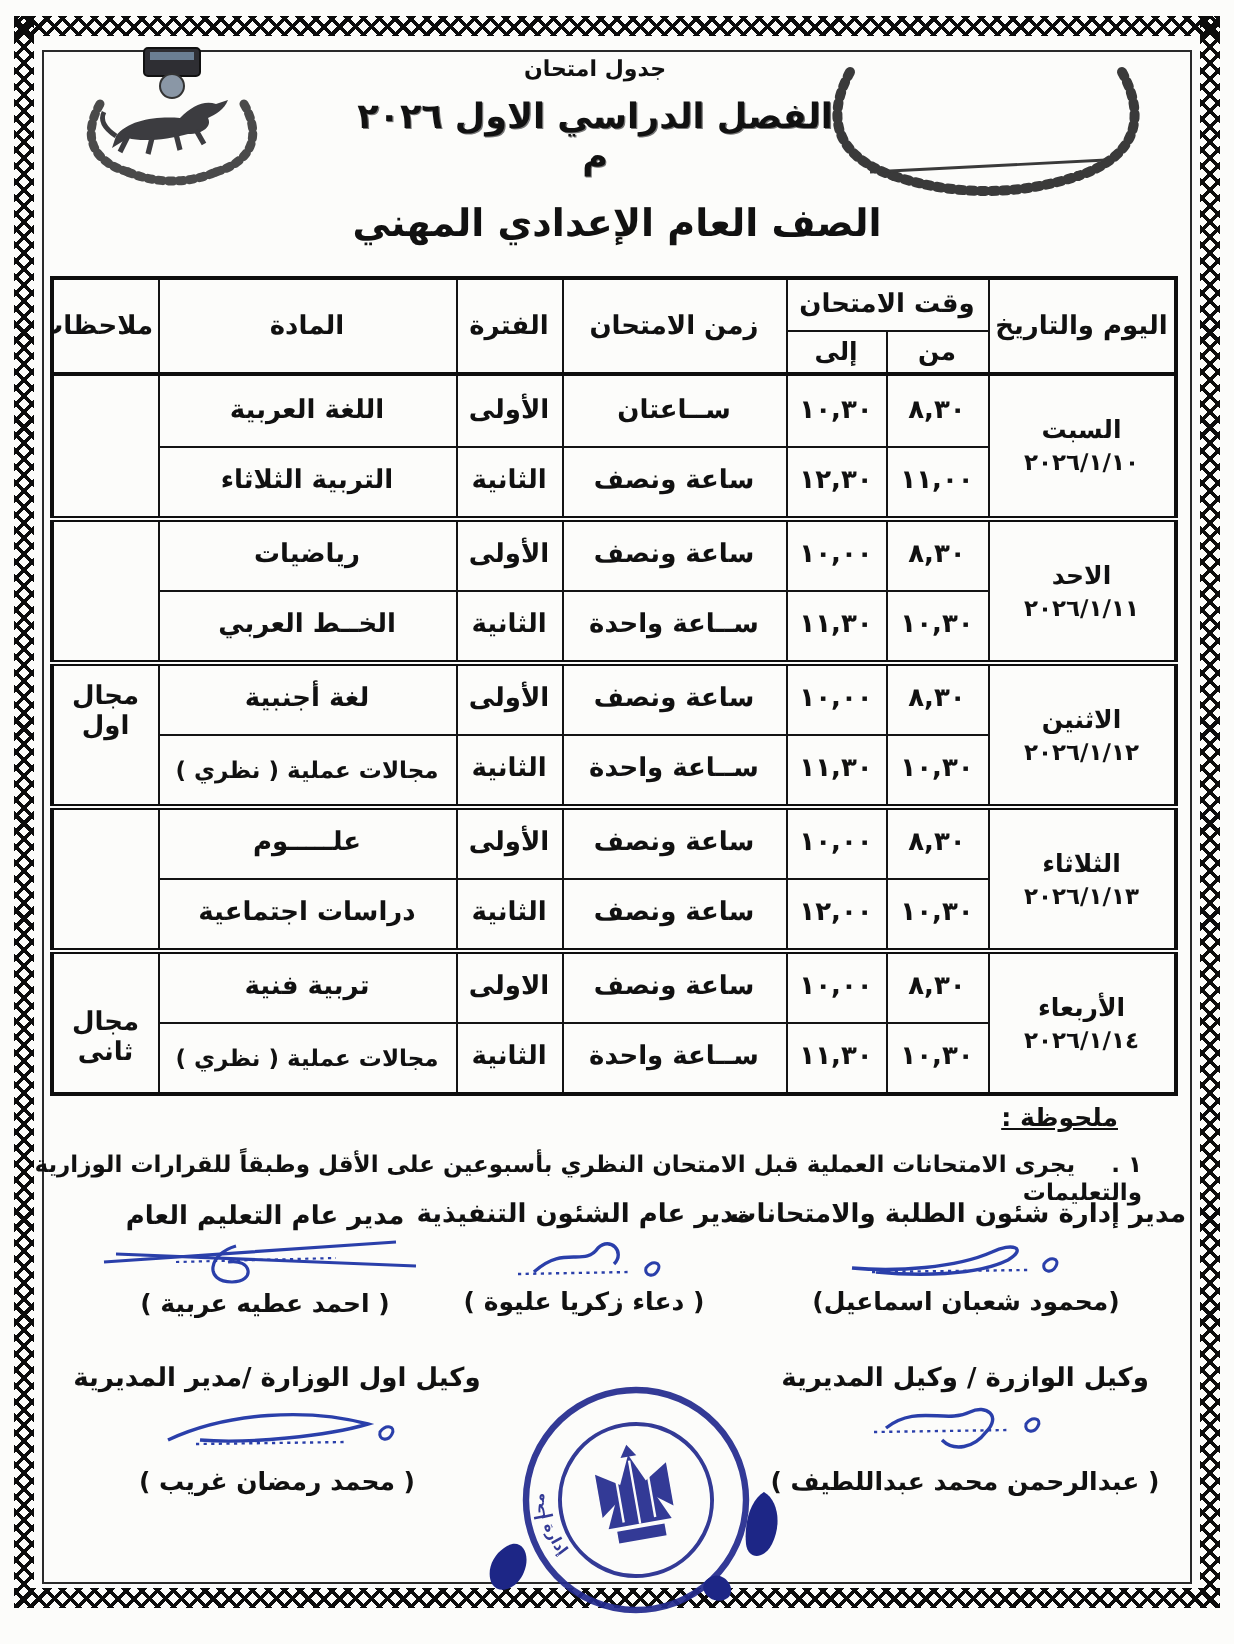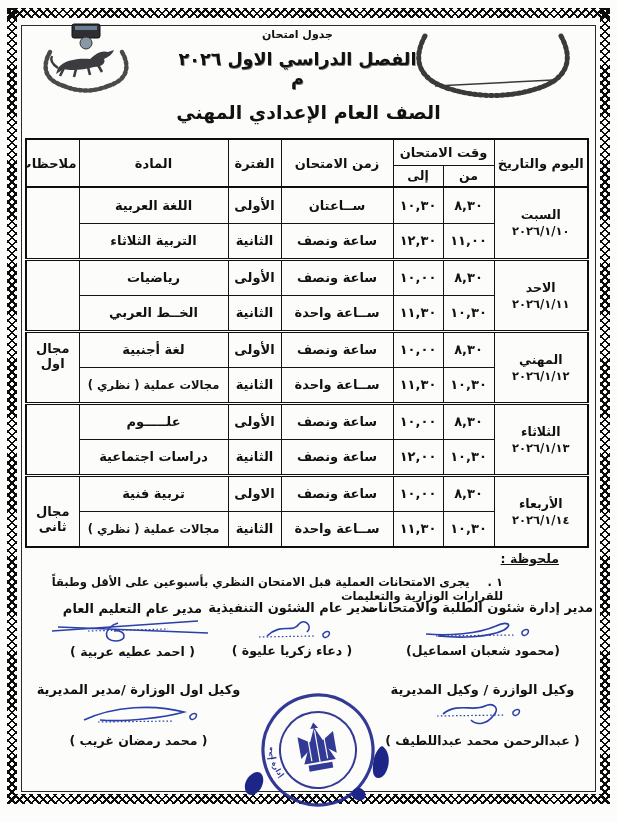--- a/index.html
+++ b/index.html
@@ -49,21 +49,21 @@
   .day-cell .dname { font-size:12.5px; }
   .day-cell .ddate { font-size:11.5px; margin-top:2px; }
   .num { font-size:13px; letter-spacing:.5px; }
   .notes-cell { font-size:12px; }
   .notes-cell.note-top { vertical-align:top; padding-top:8px; }
   .notes-cell.note-bottom { vertical-align:bottom; padding-bottom:12px; }
 
   
   .note-sec { position:absolute; top:551px; right:0; width:100%; }
   .note-head { padding-right:58px; font-size:12.5px; font-weight:bold; text-decoration:underline; }
-  .note-item { padding-right:114px; margin-top:9px; font-size:11.5px; font-weight:bold; }
+  .note-item { padding-right:46px; margin-top:9px; font-size:11.5px; font-weight:bold; }
   .note-item .n { margin-left:14px; }
 
   
   .sig { position:absolute; text-align:center; }
   .sig .t { font-size:13px; font-weight:bold; white-space:nowrap; }
   .sig .n { font-size:12.5px; font-weight:bold; white-space:nowrap; }
   .sig svg { display:block; margin:1px auto; }
   .sig-1 { top:600px; right:24px;  width:220px; }
   .sig-2 { top:600px; left:202px;  width:180px; }
   .sig-3 { top:601px; left:30px;   width:205px; }
@@ -175,21 +175,21 @@
         <tr>
           <td class="num">١٠,٣٠</td>
           <td class="num">١١,٣٠</td>
           <td>ســاعة واحدة</td>
           <td>الثانية</td>
           <td>الخــط العربي</td>
         </tr>
 
         <tr class="group-start">
           <td rowspan="2" class="day-cell">
-            <div class="dname">المهني</div>
+            <div class="dname">الاثنين</div>
             <div class="ddate num">٢٠٢٦/١/١٢</div>
           </td>
           <td class="num">٨,٣٠</td>
           <td class="num">١٠,٠٠</td>
           <td>ساعة ونصف</td>
           <td>الأولى</td>
           <td>لغة أجنبية</td>
           <td rowspan="2" class="notes-cell note-top">مجال اول</td>
         </tr>
         <tr>

